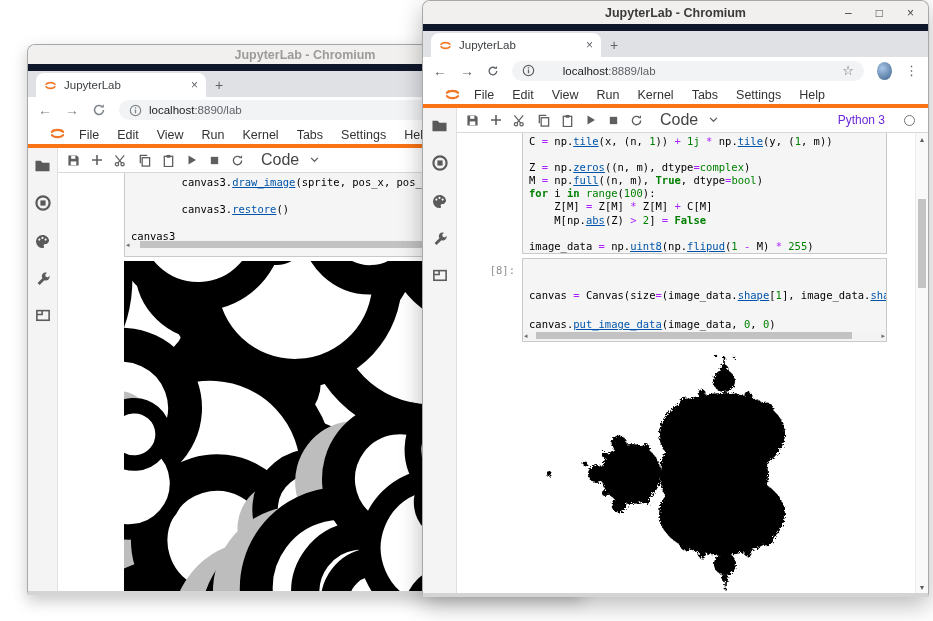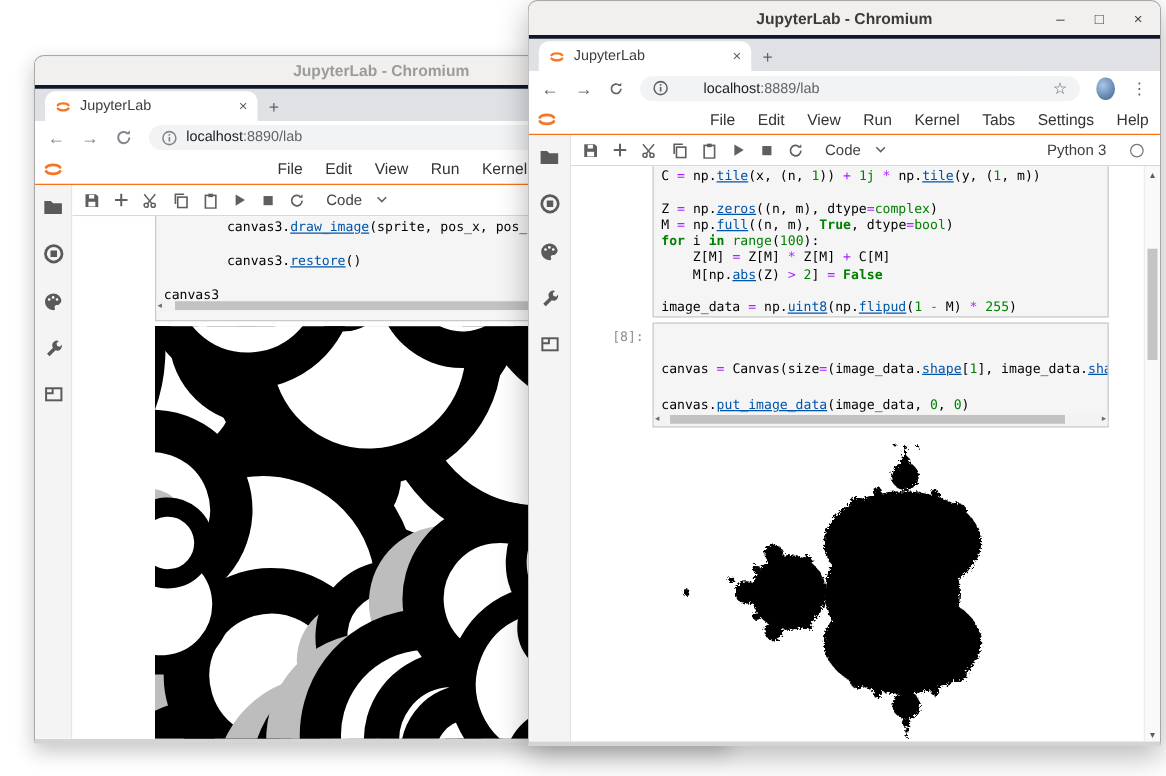--- a/index.html
+++ b/index.html
@@ -5,21 +5,21 @@
   html,body{margin:0;padding:0;background:#ffffff;}
   *{box-sizing:border-box;}
   .stage{position:relative;width:933px;height:621px;overflow:hidden;background:#ffffff;
          font-family:"Liberation Sans",sans-serif;color:#202124;}
   .window{position:absolute;background:#fff;border:1px solid #a8a8a8;border-bottom:4px solid #d4d4d4;
           border-radius:8px 8px 2px 2px;overflow:hidden;}
   .w-back{left:27px;top:44px;width:556px;height:551px;box-shadow:0 6px 16px rgba(0,0,0,.22);z-index:1;}
   .w-front{left:422px;top:0;width:507px;height:597px;box-shadow:0 8px 24px rgba(0,0,0,.28);z-index:2;}
 
   .titlebar{height:30px;background:#f1f0ee;display:flex;align-items:center;justify-content:center;
-            position:relative;border-bottom:3px solid #0f172a;}
+            position:relative;border-bottom:7px solid #0f172a;}
   .w-back .titlebar{height:26px;}
   .titlebar .title{font-size:12.5px;font-weight:bold;color:#3b3b3b;}
   .w-back .titlebar .title{color:#9b9b9b;}
   .winbtns{position:absolute;right:14px;top:0;bottom:0;display:flex;align-items:center;gap:24px;
            font-size:12px;color:#454545;}
   .winbtns span{cursor:default;}
 
   .tabstrip{height:26px;background:#dfe1e5;display:flex;align-items:flex-end;padding-left:8px;}
   .tab{width:170px;height:24px;background:#ffffff;border-radius:8px 8px 0 0;display:flex;
        align-items:center;gap:7px;padding:0 8px;font-size:11.5px;color:#3c4043;}
@@ -37,39 +37,39 @@
   .w-front .pill{width:352px;gap:28px;}
   .w-back .pill{width:330px;}
   .urlhost{color:#202124;}
   .urlrest{color:#5f6368;}
   .pillspacer{flex:1;}
   .star{color:#5f6368;font-size:13px;}
   .avatar{width:18px;height:18px;border-radius:50%;
           background:radial-gradient(circle at 35% 35%,#a9c6e8,#5b7fa6 70%,#3d5b7d);}
   .dots{color:#5f6368;font-size:13px;}
 
-  .menubar{height:24px;background:#fff;border-bottom:1px solid #f97316;display:flex;
-           align-items:center;padding-left:4px;justify-content:space-between;}
+  .menubar{height:24px;background:#fff;border-bottom:4px solid #f97316;display:flex;
+           align-items:center;padding-left:19px;}
   .w-back .menubar{height:25px;}
   .menu-item{font-size:12.5px;color:#333;padding:0 9px;}
   .logo{margin:0 4px 0 2px;display:flex;align-items:center;}
 
   .labbody{display:flex;position:absolute;left:0;right:0;bottom:0;}
   .w-front .labbody{top:107px;}
   .w-back .labbody{top:103px;}
   .sidebar{background:#f4f4f4;border-right:1px solid #e0e0e0;display:flex;flex-direction:column;
            align-items:center;padding-top:10px;gap:21px;}
   .w-front .sidebar{width:34px;}
   .w-back .sidebar{width:30px;}
   .mainarea{flex:1;position:relative;background:#fff;min-width:0;}
   .nbtoolbar{height:25px;background:#fff;border-bottom:1px solid #d8d8d8;display:flex;
              align-items:center;padding:0 9px;gap:11px;color:#5f5f5f;}
   .tbspacer{flex:1;}
-  .celltype{font-size:12px;color:#444;margin-left:6px;}
-  .kernelname{font-size:12px;color:#404040;margin-right:8px;}
+  .celltype{font-size:16px;color:#444;margin-left:6px;}
+  .kernelname{font-size:12px;color:#6d28d9;margin-right:8px;}
   .kernelcircle{width:11px;height:11px;border:1.6px solid #757575;border-radius:50%;margin-right:4px;}
 
   .nbscroll{position:absolute;left:0;top:25px;bottom:0;overflow:hidden;background:#fff;}
   .w-front .nbscroll{right:13px;}
   .w-back .nbscroll{right:0;}
 
   .cellbox{position:absolute;background:#f5f5f5;border:1px solid #c9c9c9;
            font-family:"DejaVu Sans Mono","Liberation Mono",monospace;font-size:10.5px;
            white-space:pre;overflow:hidden;color:#000;}
   .cl{display:block;}

